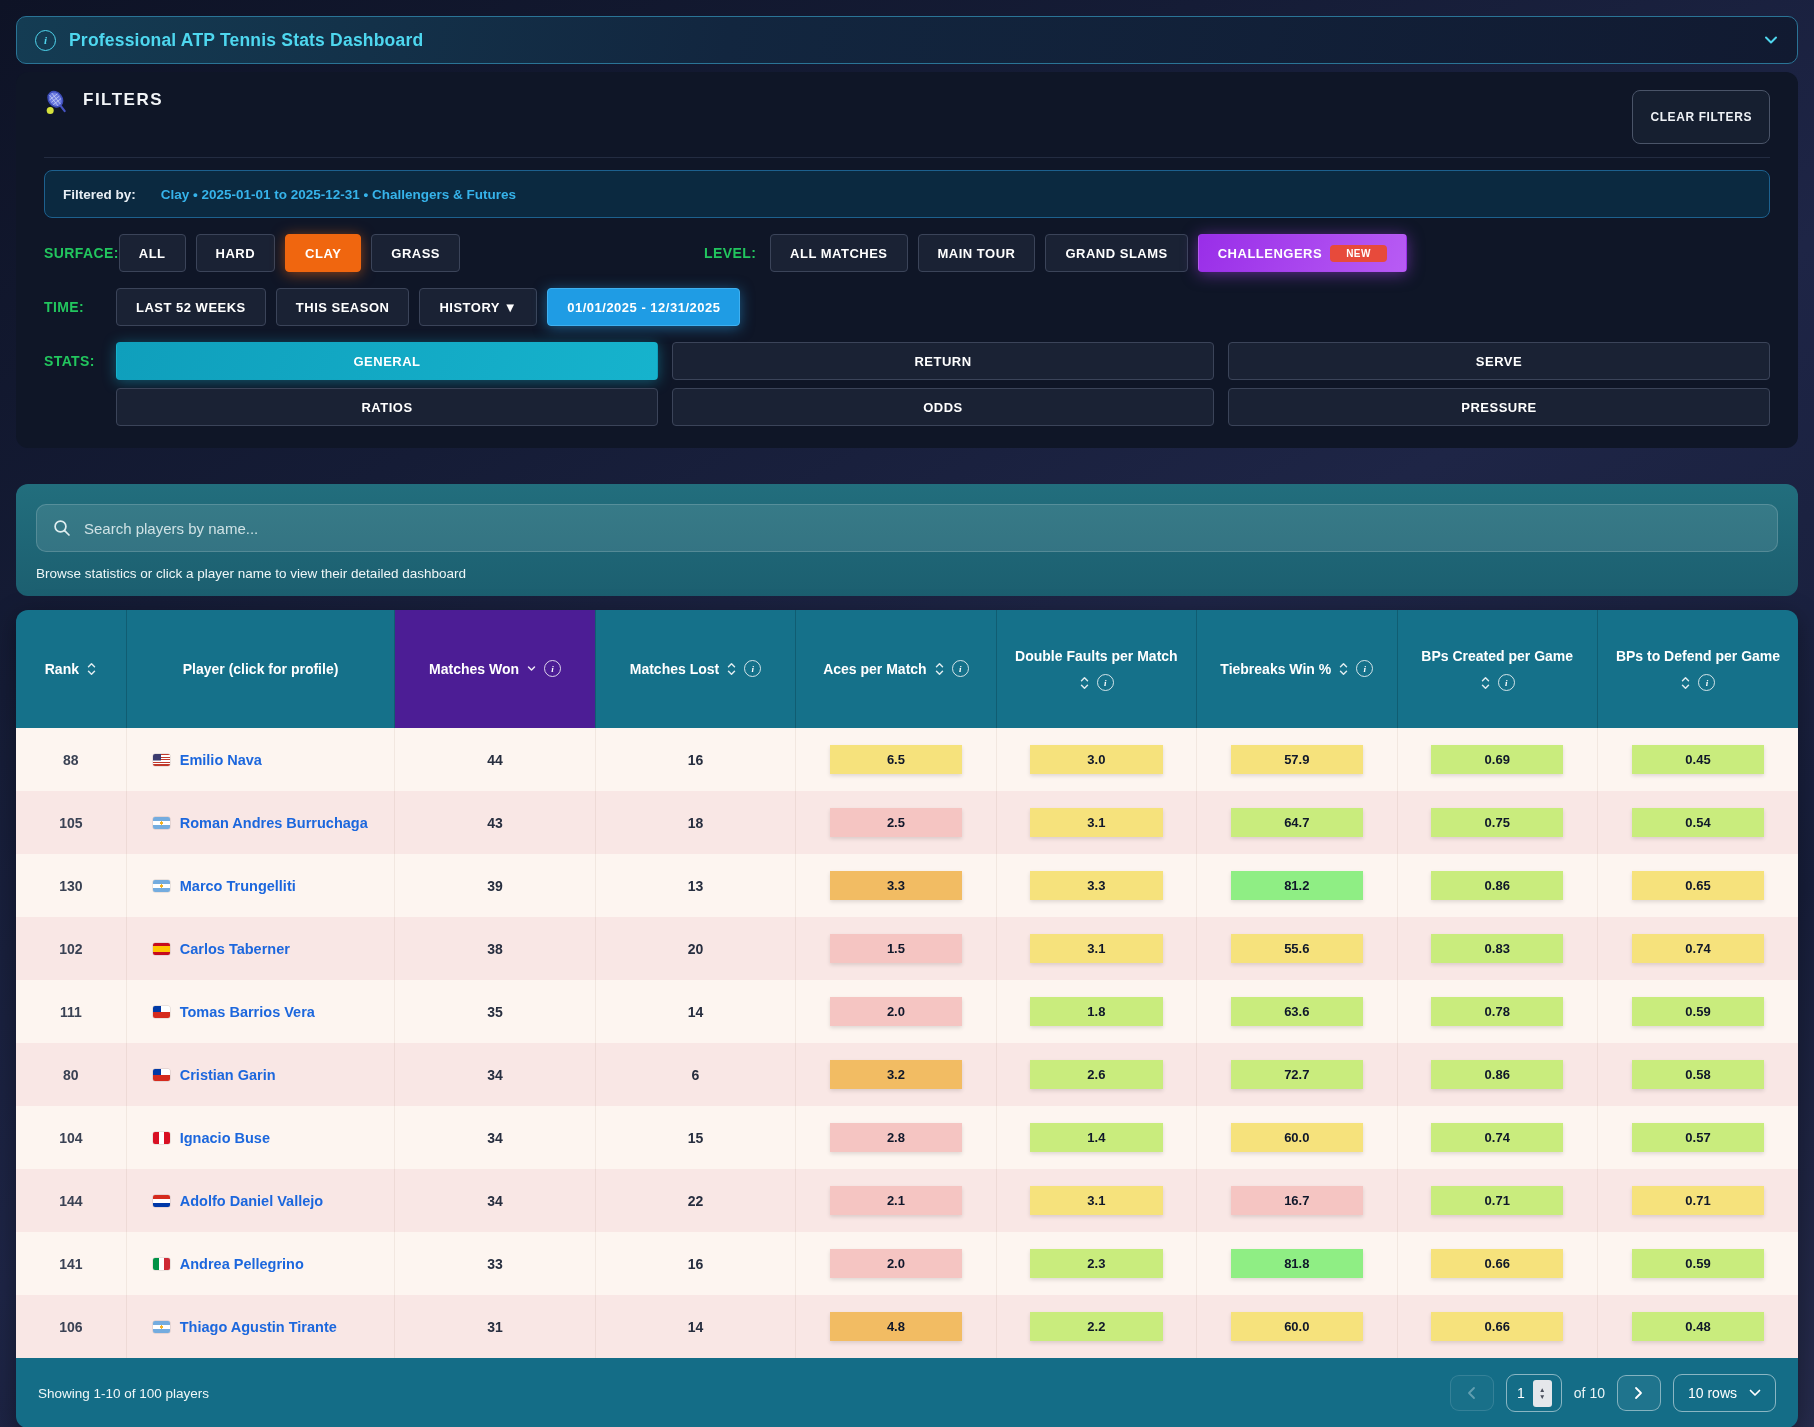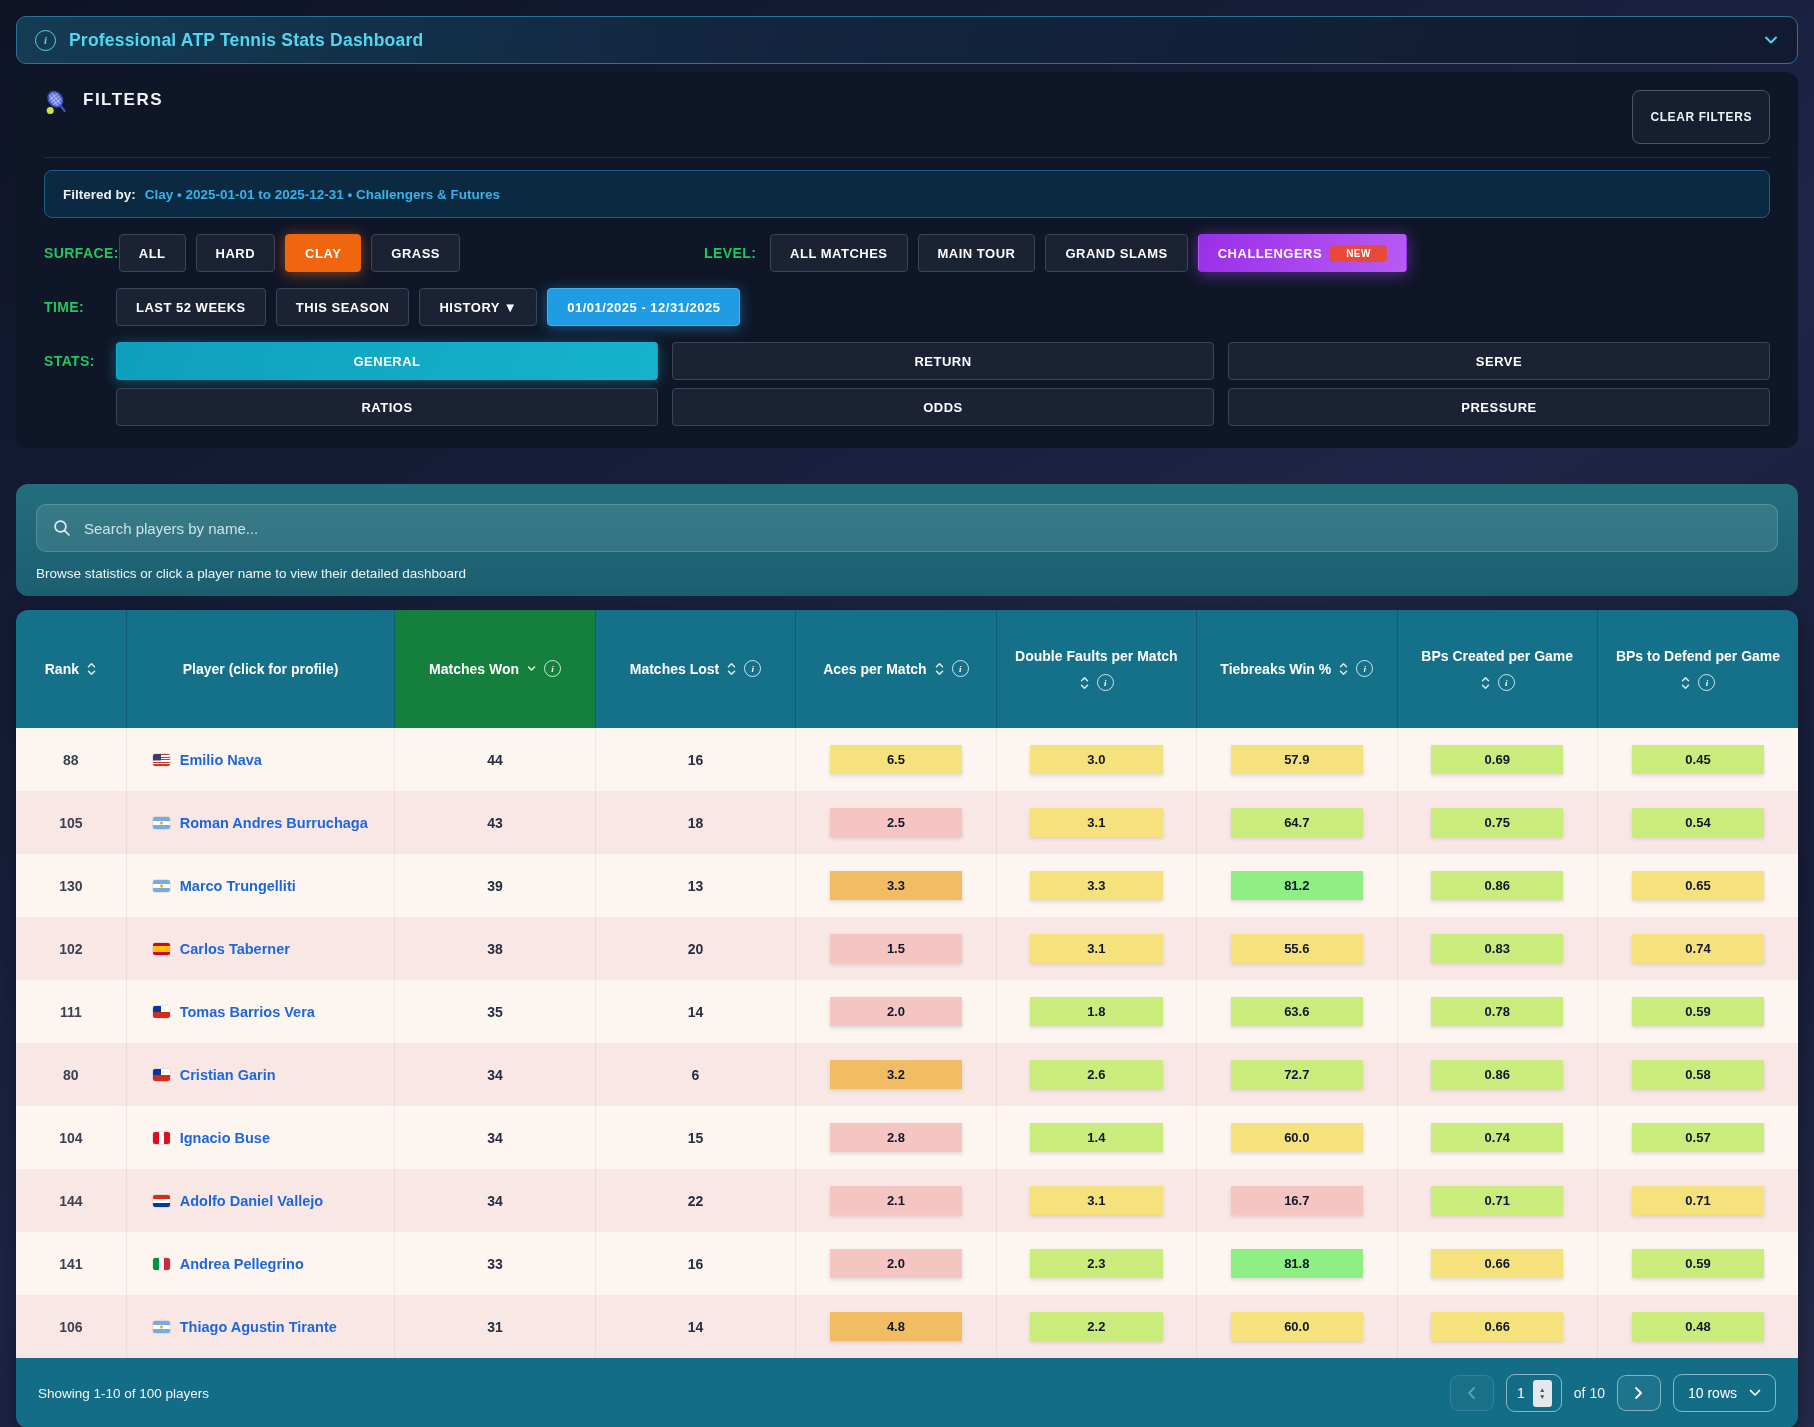--- a/index.html
+++ b/index.html
@@ -29,21 +29,21 @@
   .filters-card{margin-top:8px;background:#0f1627;border-radius:12px;padding:18px 28px 22px}
   .filters-head{display:flex;align-items:flex-start;gap:12px}
   .filters-head h2{margin:0;font-size:17px;color:#f2f5f8;letter-spacing:1.5px}
   .clear-btn{
     margin-left:auto;background:#161f30;border:1px solid #4a5468;border-radius:8px;
     color:#eef1f5;font:bold 12px "Liberation Sans",sans-serif;letter-spacing:.6px;
     padding:19px 17px;cursor:pointer;
   }
   .divider{border-top:1px solid #232c41;margin:13px 0 0}
   .filtered-bar{
-    margin-top:12px;height:46px;display:flex;align-items:center;gap:9px;padding:0 18px;
+    margin-top:12px;height:46px;display:flex;align-items:center;gap:25px;padding:0 18px;
     background:#0b2940;border:1px solid #1d608e;border-radius:8px;
   }
   .fb-label{font-size:13.5px;font-weight:bold;color:#e8eef4}
   .fb-value{font-size:13.5px;font-weight:bold;color:#36b3ea}
 
   .frow{display:flex;align-items:center;margin-top:16px}
   .frow-stats{align-items:flex-start}
   .flabel{flex:0 0 72px;font-size:14px;font-weight:bold;color:#22c55e;letter-spacing:.4px}
   .level-label{margin-left:244px;flex:0 0 66px}
   .stats-label{padding-top:11px}
@@ -79,21 +79,21 @@
   .hint{margin:14px 0 0;font-size:13.5px;color:#eef6f7}
 
   
   .table-card{margin-top:14px;border-radius:12px;overflow:hidden;box-shadow:0 6px 24px rgba(0,0,0,.35)}
   table{width:100%;border-collapse:collapse;table-layout:fixed}
   thead th{
     background:#15718a;color:#fff;height:116px;vertical-align:middle;
     font-size:14px;font-weight:bold;border-right:1px solid rgba(8,56,70,.35);
   }
   thead th:last-child{border-right:0}
-  thead th.active{background:#15803d}
+  thead th.active{background:#4c1d95}
   .th-inner{display:flex;flex-wrap:wrap;justify-content:center;align-items:center;gap:7px;row-gap:9px;padding:0 16px;line-height:1.35}
   .info-i{
     width:15px;height:15px;border:1.3px solid rgba(255,255,255,.8);border-radius:50%;
     color:#fff;font:italic bold 9px "Liberation Serif",serif;display:inline-grid;place-items:center;flex:0 0 auto;
   }
   tbody td{height:61px;text-align:center;font-size:14px;color:#2a3040;border-right:1px solid rgba(150,110,90,.10)}
   tbody td:last-child{border-right:0}
   tbody tr:nth-of-type(odd){background:#fdf5f0}
   tbody tr:nth-of-type(even){background:#f9e7e5}
   .td-rank{font-weight:600;color:#3a4254}

